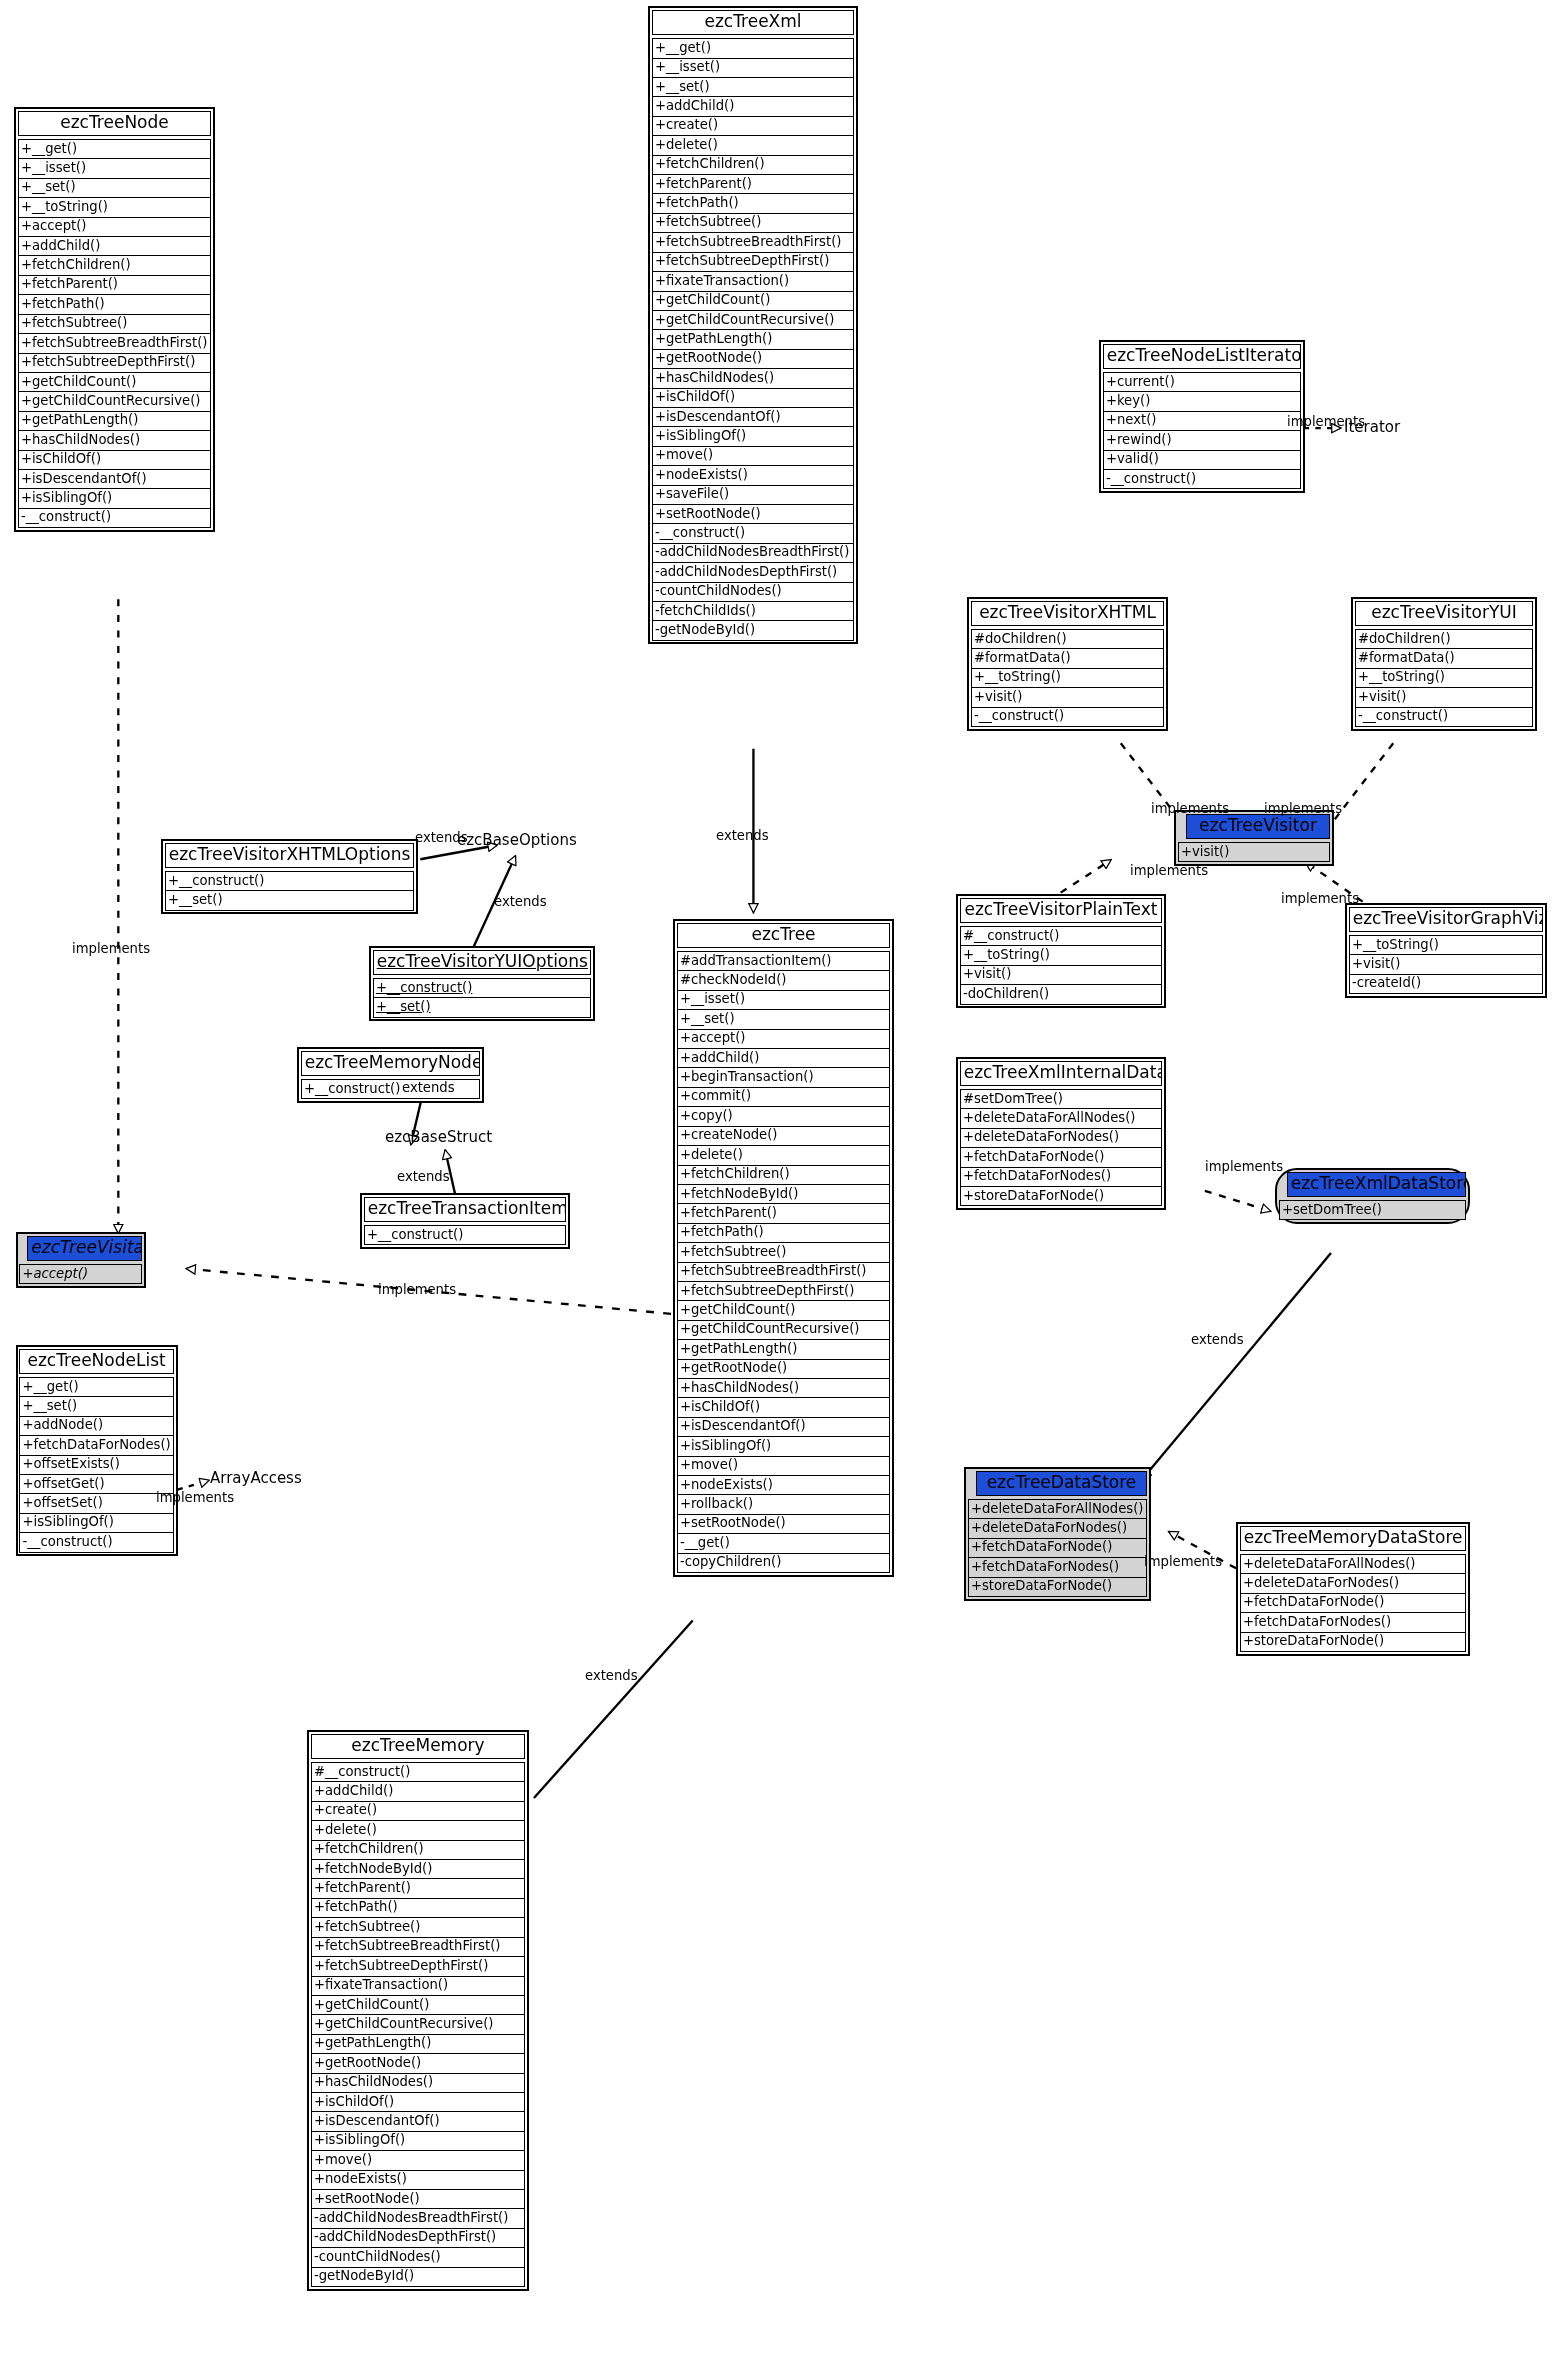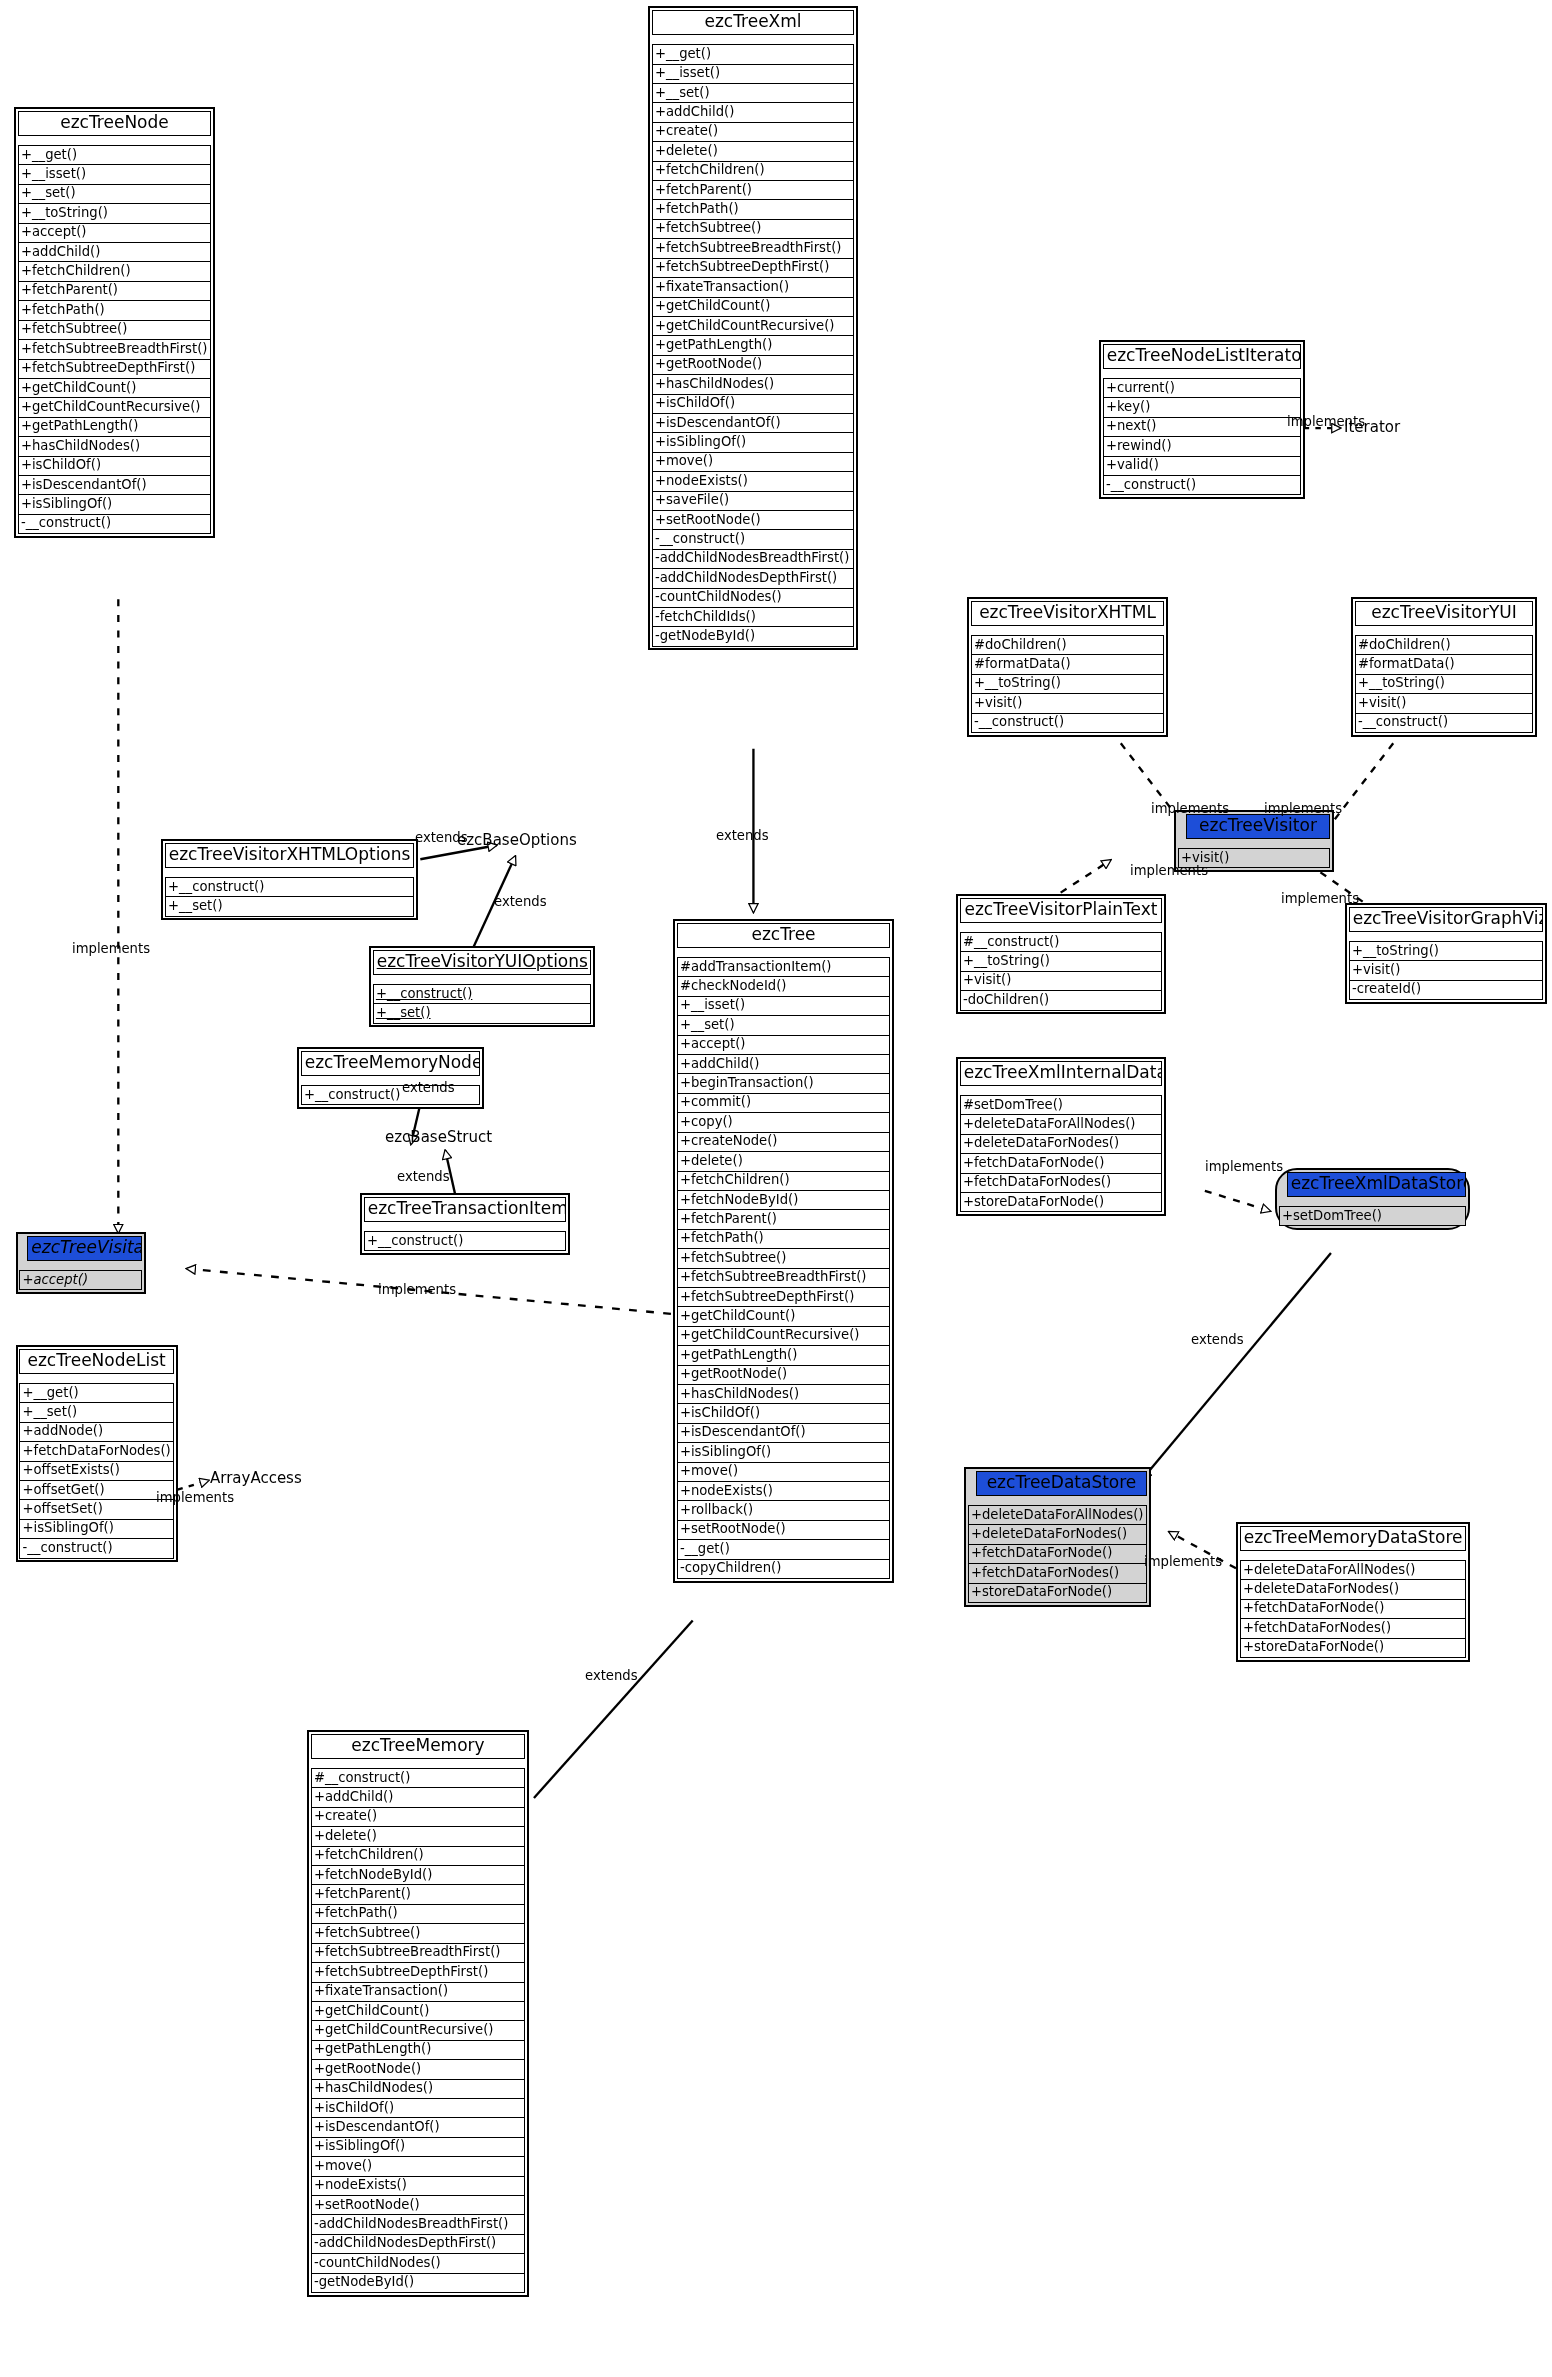--- a/index.html
+++ b/index.html
@@ -49,21 +49,21 @@
     border:1.2px solid #000000;
     border-top:none;
     font-size:13.2px;
     line-height:1.1;
     padding:1.6px 2.3px 2.3px 2.3px;
     white-space:nowrap;
     background:#ffffff;
     overflow:hidden;
   }
   .uml-class.iface .uml-op{ background:#d3d3d3; }
-  .uml-ops .uml-op:first-child{ border-top:1.2px solid #000000; margin-top:9px; }
+  .uml-ops .uml-op:first-child{ border-top:1.2px solid #000000; margin-top:3px; }
   .edge-label{
     position:absolute;
     font-size:13.2px;
     line-height:1;
     white-space:nowrap;
     background:transparent;
     z-index:8;
   }
   .plain-class{
     position:absolute;

